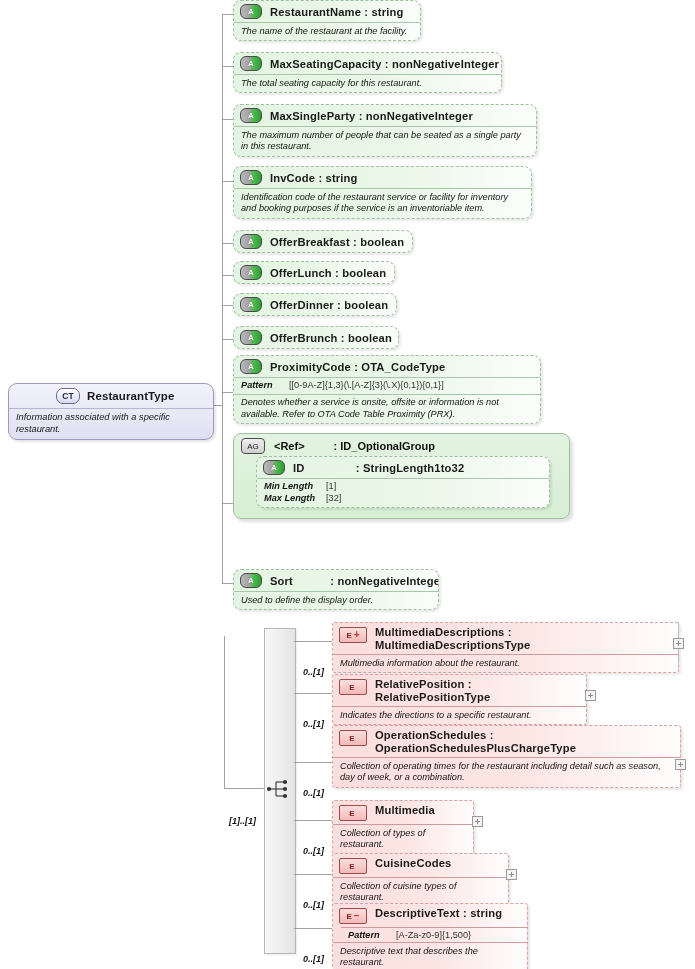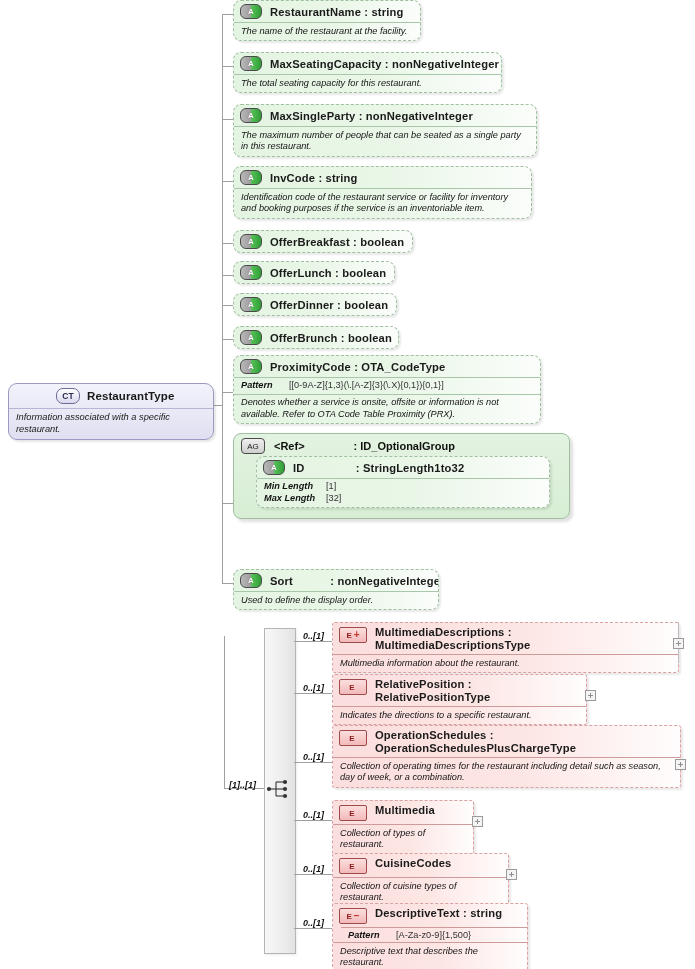--- a/index.html
+++ b/index.html
@@ -223,20 +223,21 @@
   }
 
   
   .occ {
     position: absolute;
     font-size: 9px;
     font-style: italic;
     font-weight: bold;
     color: #111;
     white-space: nowrap;
+    margin-top: 36px;
   }
 
   
   .plusbox {
     position: absolute;
     width: 11px; height: 11px;
     border: 1px solid #9a9a9a;
     background: #f4f4f4;
     box-sizing: border-box;
   }
@@ -412,21 +413,21 @@
     <div class="facet-row">
       <span class="facet-label" style="width:48px;">Pattern</span><span class="facet-val">[[0-9A-Z]{1,3}(\.[A-Z]{3}(\.X){0,1}){0,1}]</span>
     </div>
     <div class="attr-doc">Denotes whether a service is onsite, offsite or information is not available. Refer to OTA Code Table Proximity (PRX).</div>
   </div>
 
   <div class="ag-box" style="left:233px; top:433px; width:335px;">
     <div class="ag-head">
       <span class="badge-ag">AG</span>
       <span class="ag-ref">&lt;Ref&gt;</span>
-      <span class="ag-type" style="margin-left:40px;">
+      <span class="ag-type" style="margin-left:20px;">
         <span>:</span>
         <span>ID_OptionalGroup</span>
       </span>
     </div>
 
     <div class="attr-box" style="position:relative; left:22px; top:0; width:292px; margin-bottom:10px;">
       <div class="attr-head">
         <span class="badge-a">A</span>
         <span class="attr-name">
           <span>ID</span>

